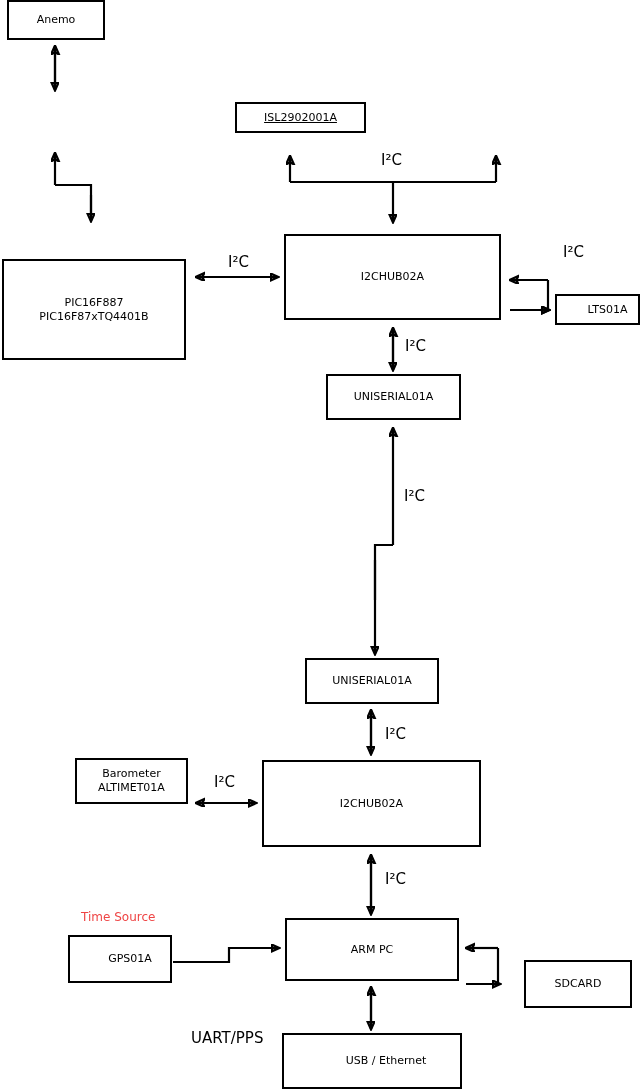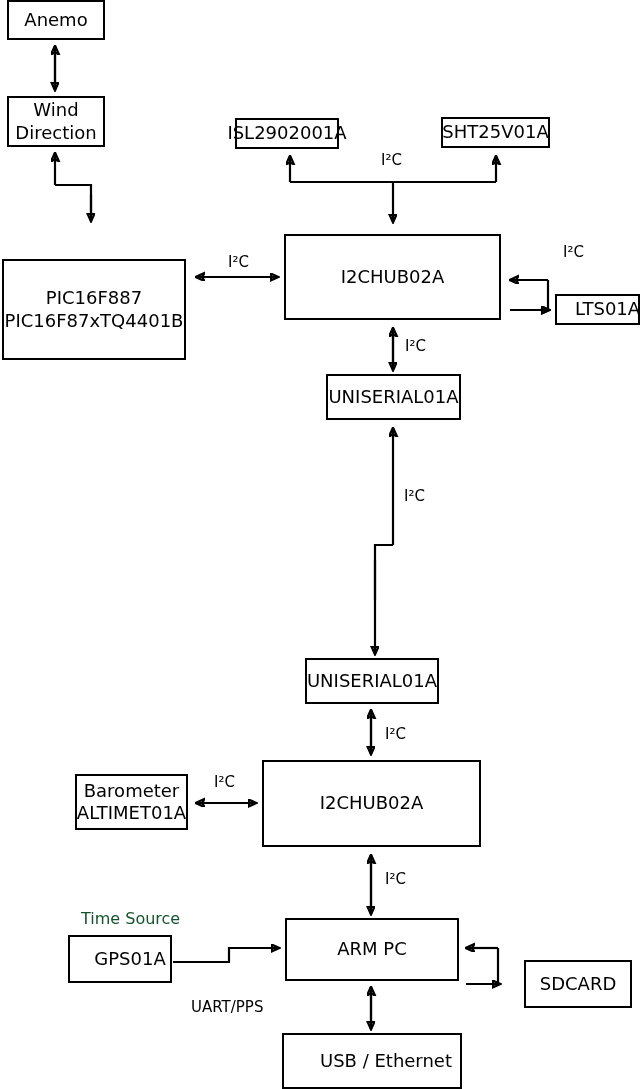--- a/index.html
+++ b/index.html
@@ -19,40 +19,40 @@
   .node {
     position: absolute;
     box-sizing: border-box;
     border: 2px solid #000000;
     background: #ffffff;
     display: flex;
     align-items: center;
     justify-content: center;
     text-align: center;
     color: #000000;
-    font-size: 18px;
+    font-size: 11px;
     line-height: 1.25;
     z-index: 3;
   }
   .node .node-label {
     white-space: pre-line;
     padding: 0 4px;
   }
   .edge-label {
     position: absolute;
     color: #000000;
     font-size: 15px;
     line-height: 1;
     white-space: nowrap;
     z-index: 4;
   }
   .free-label {
     position: absolute;
-    color: #14532d;
-    font-size: 16px;
+    color: #ef4444;
+    font-size: 12px;
     line-height: 1;
     white-space: nowrap;
     z-index: 4;
   }
   svg#wires {
     position: absolute;
     left: 0;
     top: 0;
     width: 640px;
     height: 1089px;
@@ -120,37 +120,30 @@
     <path d="M466,984 L500,984" marker-end="url(#arrow)"></path>
 
     <line x1="371" y1="987" x2="371" y2="1029" marker-end="url(#arrow)"></line>
     <line x1="371" y1="1029" x2="371" y2="987" marker-end="url(#arrow)"></line>
   </svg>
 
   <div class="node" style="left:7px; top:0px; width:98px; height:40px;">
     <span class="node-label">Anemo</span>
   </div>
 
-  <div class="node" style="left:7px; top:96px; width:98px; height:51px;">
-    <span class="node-label">Wind
-Direction</span>
-  </div>
 
   <div class="node" style="left:2px; top:227px; width:184px; height:101px;margin-top:32px;">
     <span class="node-label">PIC16F887
 PIC16F87xTQ4401B</span>
   </div>
 
-  <div class="node" style="left:235px; top:118px; width:104px; height:31px;">
+  <div class="node" style="left:235px; top:102px; width:131px; height:31px;text-decoration:underline;">
     <span class="node-label">ISL2902001A</span>
   </div>
 
-  <div class="node" style="left:441px; top:117px; width:109px; height:31px;">
-    <span class="node-label">SHT25V01A</span>
-  </div>
 
   <div class="node" style="left:284px; top:234px; width:217px; height:86px;">
     <span class="node-label">I2CHUB02A</span>
   </div>
 
   <div class="node" style="left:555px; top:294px; width:85px; height:31px;padding-left:20px;">
     <span class="node-label">LTS01A</span>
   </div>
 
   <div class="node" style="left:326px; top:374px; width:135px; height:46px;">
@@ -158,21 +151,21 @@
   </div>
 
   <div class="node" style="left:305px; top:658px; width:134px; height:46px;">
     <span class="node-label">UNISERIAL01A</span>
   </div>
 
   <div class="node" style="left:262px; top:760px; width:219px; height:87px;">
     <span class="node-label">I2CHUB02A</span>
   </div>
 
-  <div class="node" style="left:75px; top:774px; width:113px; height:56px;">
+  <div class="node" style="left:75px; top:758px; width:113px; height:46px;">
     <span class="node-label">Barometer
 ALTIMET01A</span>
   </div>
 
   <div class="node" style="left:68px; top:935px; width:104px; height:48px;padding-left:20px;">
     <span class="node-label">GPS01A</span>
   </div>
 
   <div class="node" style="left:285px; top:918px; width:174px; height:63px;">
     <span class="node-label">ARM PC</span>
@@ -195,17 +188,17 @@
   <div class="edge-label" style="left:405px; top:339px;">I²C</div>
 
   <div class="edge-label" style="left:404px; top:489px;">I²C</div>
 
   <div class="edge-label" style="left:385px; top:727px;">I²C</div>
 
   <div class="edge-label" style="left:214px; top:775px;">I²C</div>
 
   <div class="edge-label" style="left:385px; top:872px;">I²C</div>
 
-  <div class="edge-label" style="left:191px; top:1000px;">UART/PPS</div>
+  <div class="edge-label" style="left:191px; top:1031px;">UART/PPS</div>
 
   <div class="free-label" style="left:81px; top:911px;">Time Source</div>
 
 </div>
 
 </body></html>

